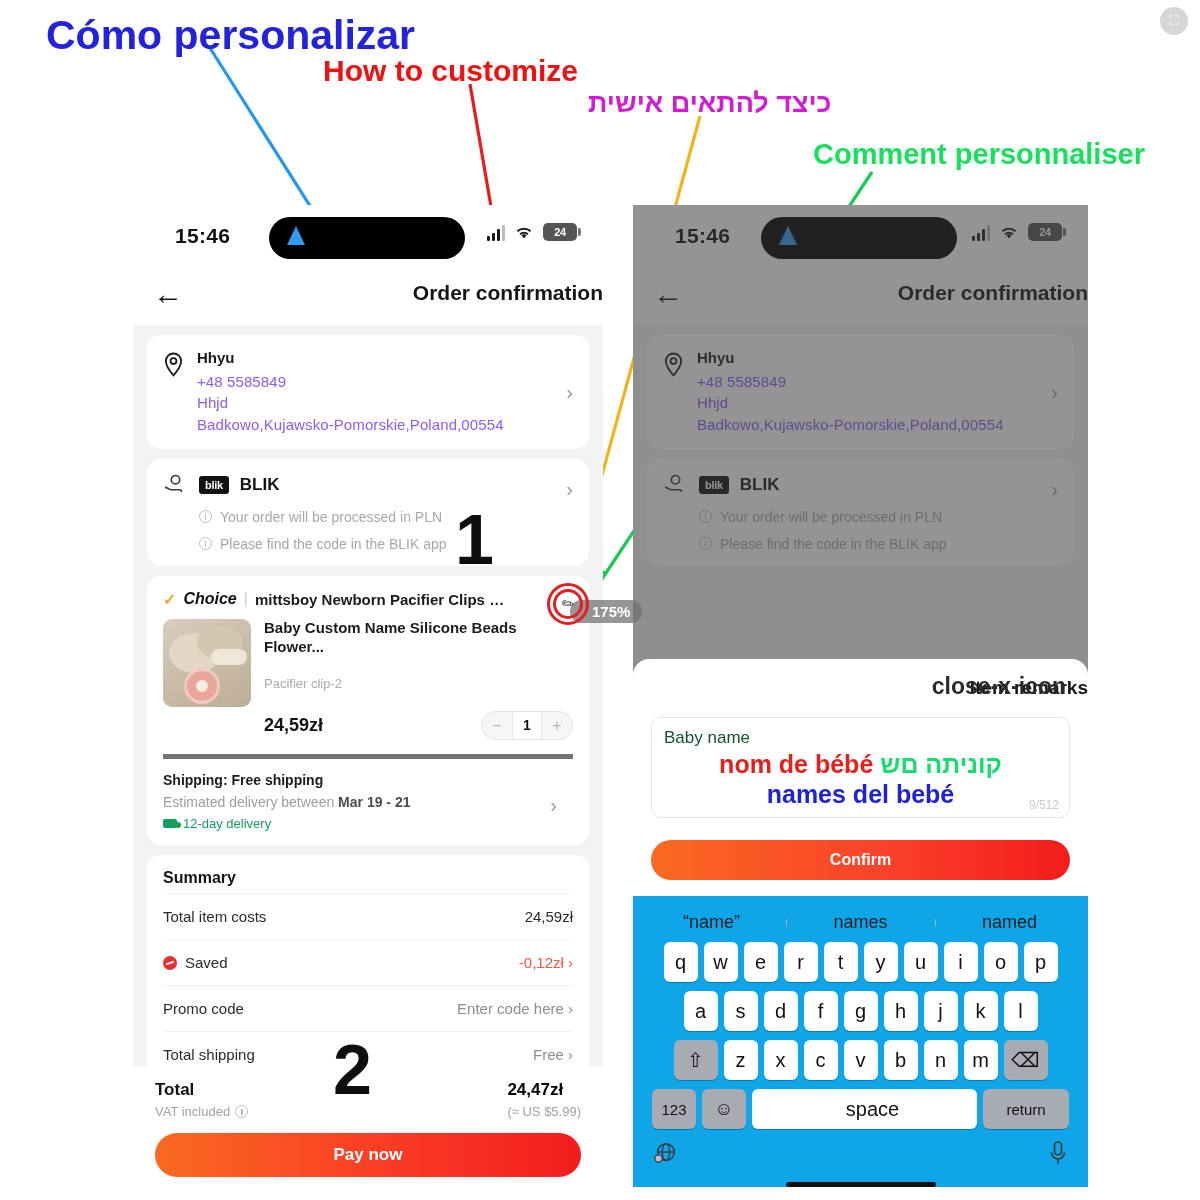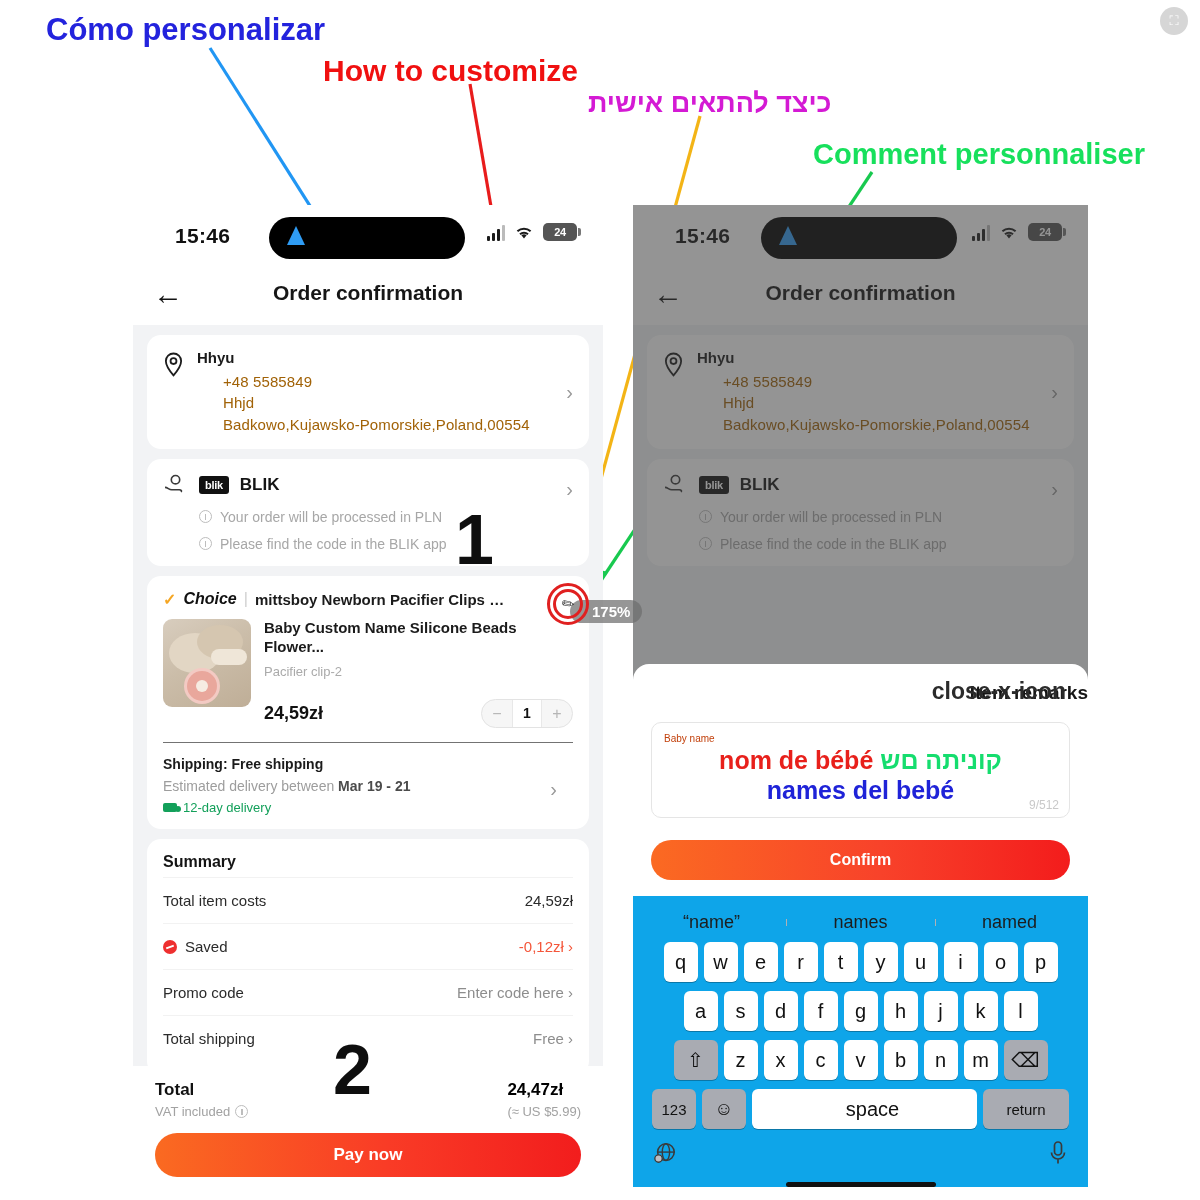--- a/index.html
+++ b/index.html
@@ -6,21 +6,21 @@
   html, body {
     width: 1200px; height: 1200px;
     background: #ffffff;
     font-family: "Liberation Sans", sans-serif;
     overflow: hidden;
   }
   #stage { position: relative; width: 1200px; height: 1200px; background:#fff; }
 
   
   .anno { position: absolute; font-weight: 700; white-space: nowrap; }
-  #anno-es { left: 46px;  top: 12px;  font-size: 31px; color:#2323dd; }
+  #anno-es { left: 46px;  top: 12px;  font-size: 41px; color:#2323dd; }
   #anno-en { left: 323px; top: 54px;  font-size: 30px; color:#f01010; }
   #anno-he { left: 588px; top: 88px;  font-size: 27px; color:#d41ad4; direction: rtl; }
   #anno-fr { left: 813px; top: 138px; font-size: 29px; color:#17e05c; }
 
   svg#leaders { position:absolute; left:0; top:0; width:1200px; height:1200px; pointer-events:none; }
 
   
   .phone { position:absolute; background:#fff; overflow:hidden; }
   #phone-left  { left:133px; top:205px; width:470px; height:990px; }
   #phone-right { left:633px; top:205px; width:455px; height:990px; }
@@ -33,29 +33,29 @@
   .sb-right { position:absolute; right:26px; top:18px; display:flex; align-items:center; gap:8px; }
   .ic-signal { display:flex; align-items:flex-end; gap:2px; height:17px; }
   .ic-signal i { display:block; width:3px; background:#1b1b1b; border-radius:1px; }
   .ic-wifi { width:22px; height:17px; position:relative; }
   .battery { width:34px; height:18px; border-radius:5px; background:#555; position:relative;
       color:#fff; font-size:11px; font-weight:700; text-align:center; line-height:18px; letter-spacing:-.4px;}
   .battery:after{content:""; position:absolute; right:-4px; top:5px; width:3px;height:8px;background:#777;border-radius:0 2px 2px 0;}
 
   .navbar { position:relative; height:58px; }
   .nav-back { position:absolute; left:20px; top:12px; font-size:30px; color:#121212; line-height:1; }
-  .nav-title { text-align:center; font-size:21px; font-weight:700; color:#161616; padding-top:14px; }
+  .nav-title { text-align:right; font-size:21px; font-weight:700; color:#161616; padding-top:14px; }
 
   .scroll-bg { background:#f2f3f5; padding:10px 0 0; }
   .card { background:#fff; border-radius:14px; margin:0 14px 10px; padding:14px 16px; position:relative; }
 
   .addr-row { display:flex; gap:12px; }
   .pin { flex:0 0 22px; margin-top:3px; }
   .addr-name { font-size:15px; font-weight:700; color:#1a1a1a; margin-bottom:5px; }
-  .addr-line { font-size:15px; color:#a16207; line-height:1.42; letter-spacing:.1px;margin-left:26px; }
+  .addr-line { font-size:15px; color:#8b5cf6; line-height:1.42; letter-spacing:.1px; }
   .chev { position:absolute; right:16px; top:50%; transform:translateY(-50%); color:#9a9a9a; font-size:20px; }
 
   .pay-head { display:flex; align-items:center; gap:11px; }
   .blik-logo { background:#111; color:#fff; font-size:11px; font-weight:700; padding:3px 6px; border-radius:3px; letter-spacing:-.3px;}
   .blik-name { font-size:17px; font-weight:700; color:#141414; }
   .pay-note { font-size:14px; color:#a7a7a7; margin:11px 0 0 36px; display:flex; align-items:center; gap:8px; }
   .info-o { width:13px; height:13px; border:1.4px solid #bdbdbd; border-radius:50%; display:inline-block; position:relative; flex:0 0 13px;}
   .info-o:after{content:""; position:absolute; left:5px; top:3px; width:1.4px; height:6px; background:#bdbdbd;}
 
   .store-row { display:flex; align-items:center; gap:7px; padding-bottom:10px; }
@@ -67,28 +67,28 @@
   .prod-row { display:flex; gap:13px; }
   .thumb { width:88px; height:88px; border-radius:9px; flex:0 0 88px; position:relative; overflow:hidden;
            background:linear-gradient(150deg,#d8cdbe 0%,#cbbda9 45%,#bfae97 100%); }
   .thumb .blob1{position:absolute; left:6px; top:14px; width:52px;height:40px;border-radius:50%;background:#e2d6c4;}
   .thumb .blob2{position:absolute; left:34px; top:6px; width:46px;height:34px;border-radius:50%;background:#d5c6b0;}
   .thumb .flower{position:absolute; left:24px; bottom:6px; width:30px;height:30px;border-radius:50%;background:#e9a79c;
                  box-shadow:0 0 0 3px #f3cac3;}
   .thumb .flower:after{content:"";position:absolute;left:9px;top:9px;width:12px;height:12px;border-radius:50%;background:#f6ece2;}
   .thumb .beads{position:absolute; right:4px; top:30px; width:36px;height:16px;border-radius:8px;background:#efe6d8;}
   .prod-title { font-size:15px; font-weight:700; color:#1b1b1b; line-height:1.25; }
-  .prod-sku { font-size:13px; color:#aaaaaa; margin-top:8px; }
+  .prod-sku { font-size:13px; color:#aaaaaa; margin-top:20px; }
   .prod-bottom { display:flex; align-items:center; justify-content:space-between; margin-top:20px; }
   .prod-price { font-size:18px; font-weight:700; color:#111; }
   .stepper { display:flex; align-items:center; border:1px solid #e3e3e3; border-radius:16px; overflow:hidden; height:29px; background:#f6f6f6;}
   .stepper div { width:30px; text-align:center; font-size:16px; color:#b5b5b5; line-height:27px; }
   .stepper .qty { background:#fff; color:#121212; font-weight:700; font-size:14px; border-left:1px solid #e8e8e8; border-right:1px solid #e8e8e8;}
 
-  .ship-block { border-top:1px solid #737373; margin-top:14px; padding-top:13px; position:relative; }
+  .ship-block { border-top:5px solid #737373; margin-top:14px; padding-top:13px; position:relative; }
   .ship-head { font-size:14px; font-weight:700; color:#1b1b1b; }
   .ship-est { font-size:14px; color:#9d9d9d; margin-top:6px; }
   .ship-est b { color:#4b4b4b; }
   .ship-fast { font-size:13px; color:#13a05a; margin-top:6px; display:flex; align-items:center; gap:6px; }
   .truck { width:14px; height:9px; background:#13a05a; border-radius:2px; position:relative; }
   .truck:after{content:"";position:absolute;right:-4px;bottom:0;width:6px;height:6px;border-radius:50%;background:#13a05a;}
 
   .sum-title { font-size:16px; font-weight:700; color:#141414; padding-bottom:6px; }
   .sum-row { display:flex; justify-content:space-between; align-items:center; padding:14px 0; border-top:1px solid #f2f2f2; font-size:15px; }
   .sum-row:first-of-type{border-top:none;}
@@ -108,21 +108,21 @@
   .cta { margin-top:14px; height:44px; border-radius:24px; background:linear-gradient(90deg,#fa6a21 0%,#f93b26 55%,#f21d1d 100%);
          color:#fff; font-size:17px; font-weight:700; display:flex; align-items:center; justify-content:center; }
 
   
   .dim-wrap { position:relative; }
   .dim-overlay { position:absolute; inset:0; background:rgba(60,60,60,.55); }
   .sheet { position:absolute; left:0; bottom:0; width:100%; background:#fff; border-radius:16px 16px 0 0; }
   .sheet-head { position:relative; text-align:right; padding:18px 0 14px; font-size:19px; font-weight:700; color:#161616; }
   .sheet-x { position:absolute; right:22px; top:16px; font-size:23px; color:#2b2b2b; line-height:1; }
   .remark-box { margin:4px 18px 0; border:1px solid #e5e5e5; border-radius:10px; padding:10px 12px 8px; position:relative; min-height:96px;}
-  .remark-label { font-size:10px; color:#c2410c; }
+  .remark-label { font-size:17px; color:#14532d; }
   .remark-text { text-align:center; font-size:25px; font-weight:700; line-height:1.18; margin-top:2px; }
   .rt-fr { color:#e8201b; } .rt-he { color:#15dd6e; } .rt-es { color:#1f23d8; }
   .char-count { position:absolute; right:10px; bottom:5px; font-size:12px; color:#c9c9c9; }
   .confirm { margin:22px 18px 0; height:40px; border-radius:22px;
              background:linear-gradient(90deg,#fb6a22 0%,#f8422a 55%,#f31c1c 100%);
              color:#fff; font-size:16px; font-weight:700; display:flex; align-items:center; justify-content:center; }
 
   .kbd { background:#0ea5e9; padding:6px 4px 0; margin-top:16px; }
   .kb-suggest { display:flex; align-items:center; height:40px; font-size:18px; color:#1d1d1d; }
   .kb-suggest div { flex:1; text-align:center; position:relative; }

